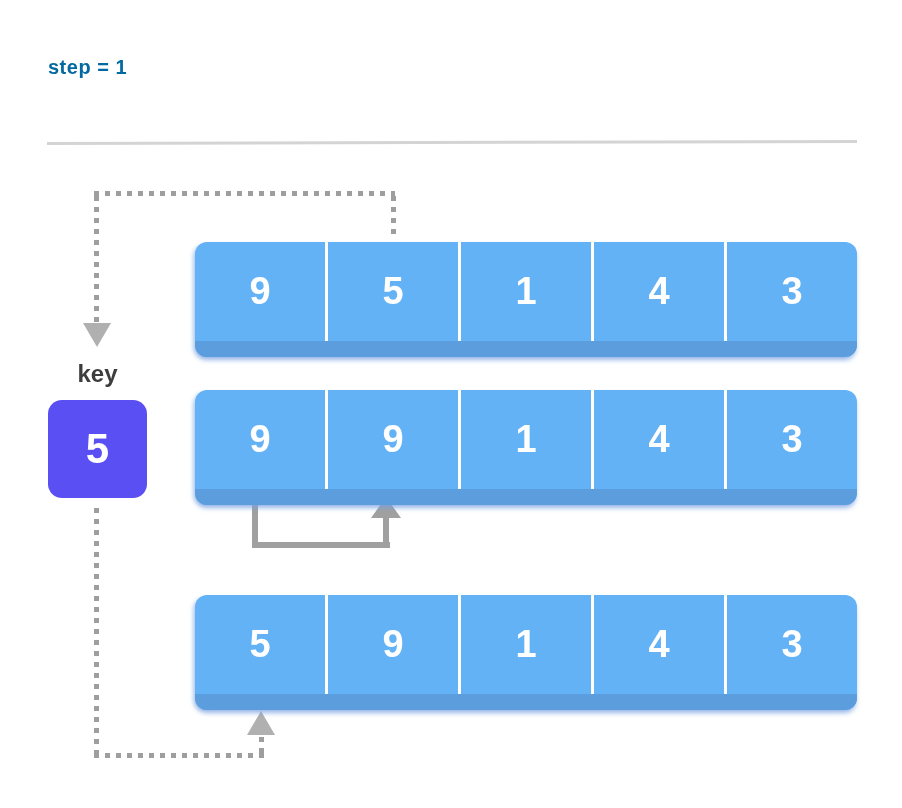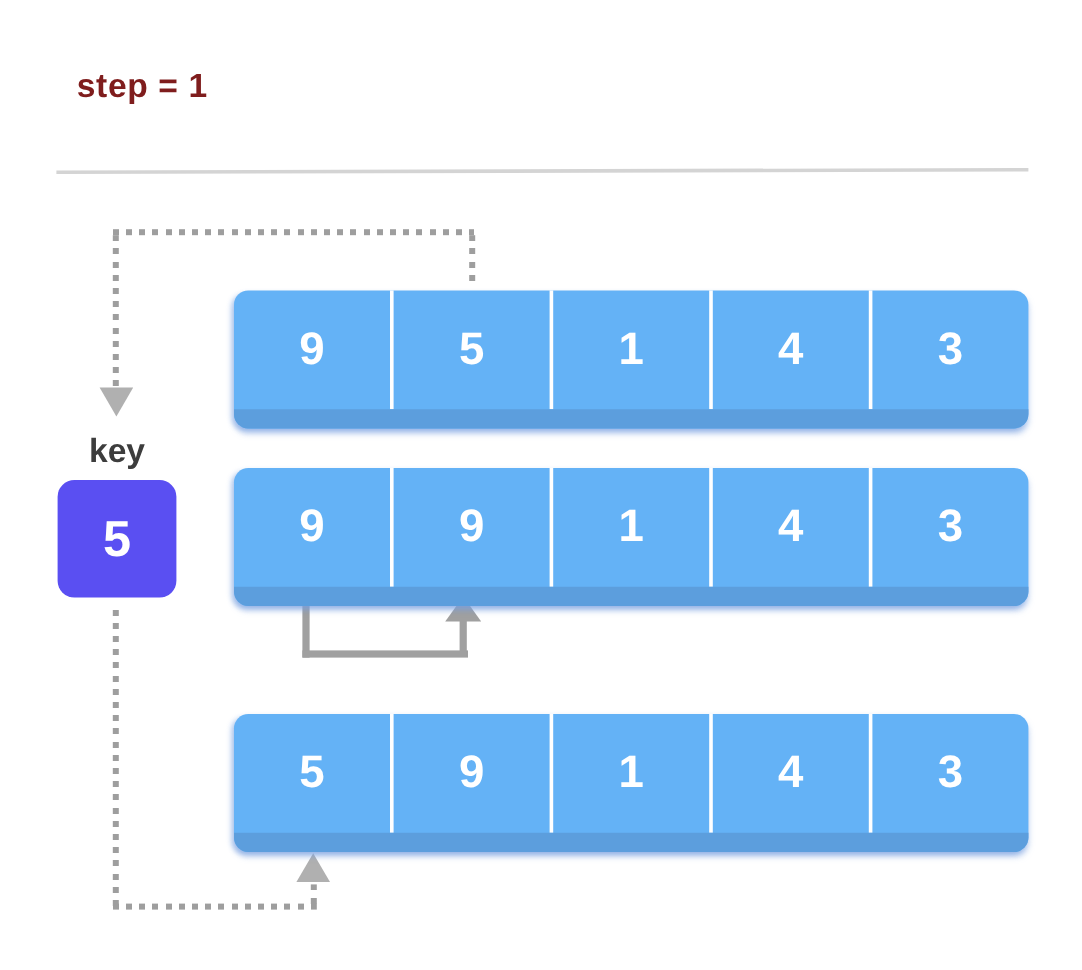--- a/index.html
+++ b/index.html
@@ -5,31 +5,31 @@
   html,body { margin:0; padding:0; }
   body {
     width:902px; height:808px; background:#ffffff;
     font-family:"Liberation Sans", sans-serif;
   }
   .canvas { position:relative; width:902px; height:808px; overflow:hidden; background:#ffffff; }
 
   
   .step-label {
     position:absolute; left:48px; top:56px;
-    font-size:28px; font-weight:bold; color:#7f1d1d; letter-spacing:.5px;margin-left:16px;
+    font-size:20px; font-weight:bold; color:#0369a1; letter-spacing:.5px;
   }
   .rule {
     position:absolute; left:47px; top:141px; width:810px; height:3px;
     background:#d4d4d4; transform:rotate(-.15deg);
   }
 
   
   .key-label {
     position:absolute; left:48px; top:360px; width:99px; text-align:center;
-    font-size:28px; font-weight:bold; color:#3d3d3d;
+    font-size:24px; font-weight:bold; color:#3d3d3d;
   }
   .key-box {
     position:absolute; left:48px; top:400px; width:99px; height:98px;
     background:#5a4ff2; border-radius:14px;
     display:flex; align-items:center; justify-content:center;
     color:#ffffff; font-size:42px; font-weight:bold;
   }
 
   
   .array {

